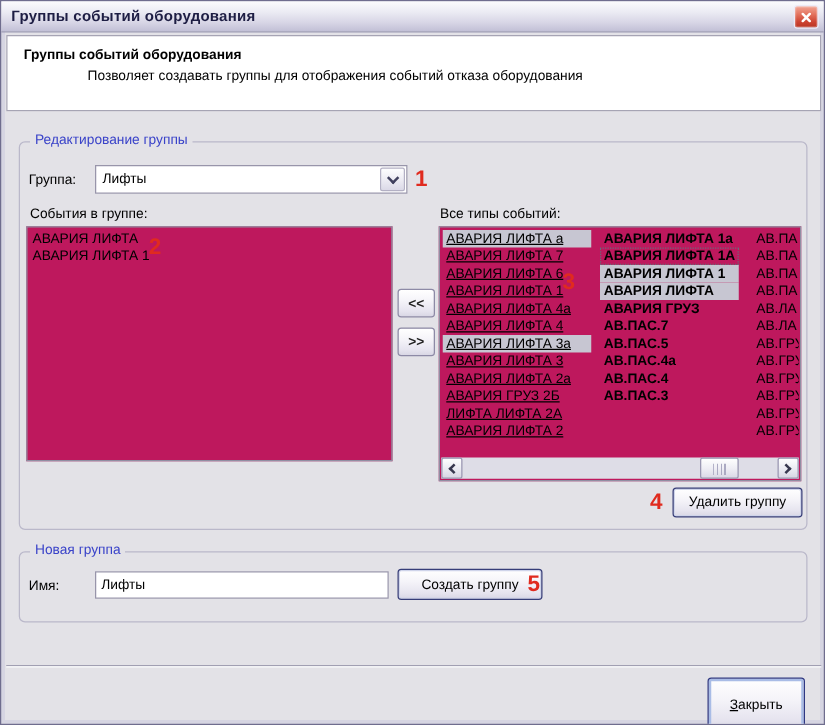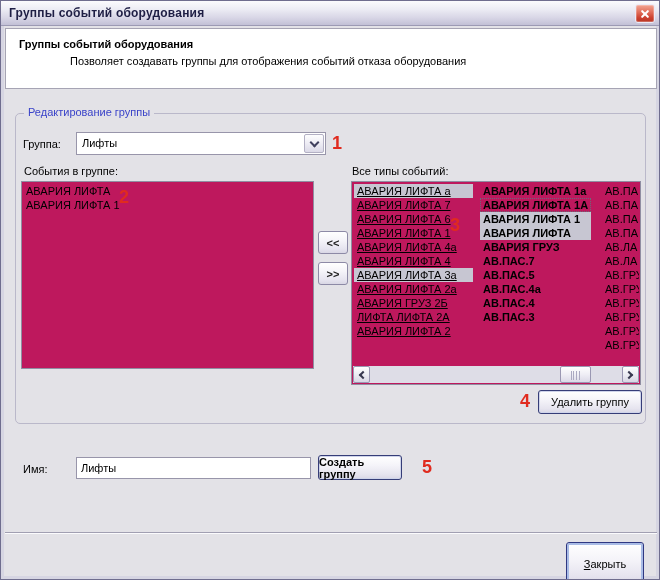--- a/index.html
+++ b/index.html
@@ -105,21 +105,21 @@
     position:absolute;
     background:linear-gradient(180deg,#ffffff 0%,#f5f4f9 40%,#e6e4ef 80%,#d9d7e5 100%);
     border:1px solid #8d8aa6; border-radius:3px;
     font-family:"Liberation Sans",sans-serif; font-size:11px; color:#000;
     display:flex; align-items:center; justify-content:center; cursor:pointer;
   }
   .btn-move{ left:317px; width:30px; height:23px; font-weight:bold; color:#222; }
   .btn-ll{ top:230px; } .btn-rr{ top:261px; }
   .btn-dark{ border:1px solid #363d78; box-shadow: inset 0 0 0 1px #cfd4ea; }
   .btn-delete{ left:537px; top:389px; width:104px; height:24px; }
-  .btn-create{ left:317px; top:454px; width:84px; height:25px;font-weight:bold; }
+  .btn-create{ left:317px; top:454px; width:116px; height:25px; }
   .btn-close{
     left:565px; top:541px; width:78px; height:43px;
     border:1px solid #2f3882; box-shadow: inset 0 0 0 2px #a9bce6;
   }
   .accel{ text-decoration:underline; }
 
   
   .hscroll{
     position:absolute; left:1px; right:1px; bottom:1px; height:17px;
     background:#dedde7;
@@ -220,20 +220,21 @@
     <div class="cols">
       <div class="col col1">
 
       <div class="cell selected">АВАРИЯ ЛИФТА a</div>
           <div class="cell">АВАРИЯ ЛИФТА 7</div>
           <div class="cell">АВАРИЯ ЛИФТА 6</div>
           <div class="cell">АВАРИЯ ЛИФТА 1</div>
           <div class="cell">АВАРИЯ ЛИФТА 4a</div>
           <div class="cell">АВАРИЯ ЛИФТА 4</div>
           <div class="cell selected">АВАРИЯ ЛИФТА 3a</div>
+          <div class="cell">АВАРИЯ ЛИФТА 3</div>
           <div class="cell">АВАРИЯ ЛИФТА 2a</div>
           <div class="cell">АВАРИЯ ГРУЗ 2Б</div>
           <div class="cell">ЛИФТА ЛИФТА 2А</div>
           <div class="cell">АВАРИЯ ЛИФТА 2</div>
         </div>
       <div class="col col2">
 
       <div class="cell">АВАРИЯ ЛИФТА 1a</div>
           <div class="cell focused">АВАРИЯ ЛИФТА 1А</div>
           <div class="cell selected">АВАРИЯ ЛИФТА 1</div>
@@ -271,20 +272,23 @@
       <div class="sbtn sbtn-r">
         <span class="chev-right"></span>
       </div>
     </div>
   </div>
   <span class="marker m3">3</span>
 
   <span class="marker m4">4</span>
   <div class="btn btn-dark btn-delete">Удалить группу</div>
 
+  <div class="groupbox gb-new">
+    <span class="legend">Новая группа</span>
+  </div>
 
   <span class="lbl" style="left:22px; top:462px;">Имя:</span>
   <input class="textinput" type="text" value="Лифты" style="">
   <div class="btn btn-dark btn-create">Создать группу</div>
   <span class="marker m5">5</span>
 
   <div class="separator"></div>
   <div class="btn btn-dark btn-close">
     <span><span class="accel">З</span><span>акрыть</span></span>
   </div>

